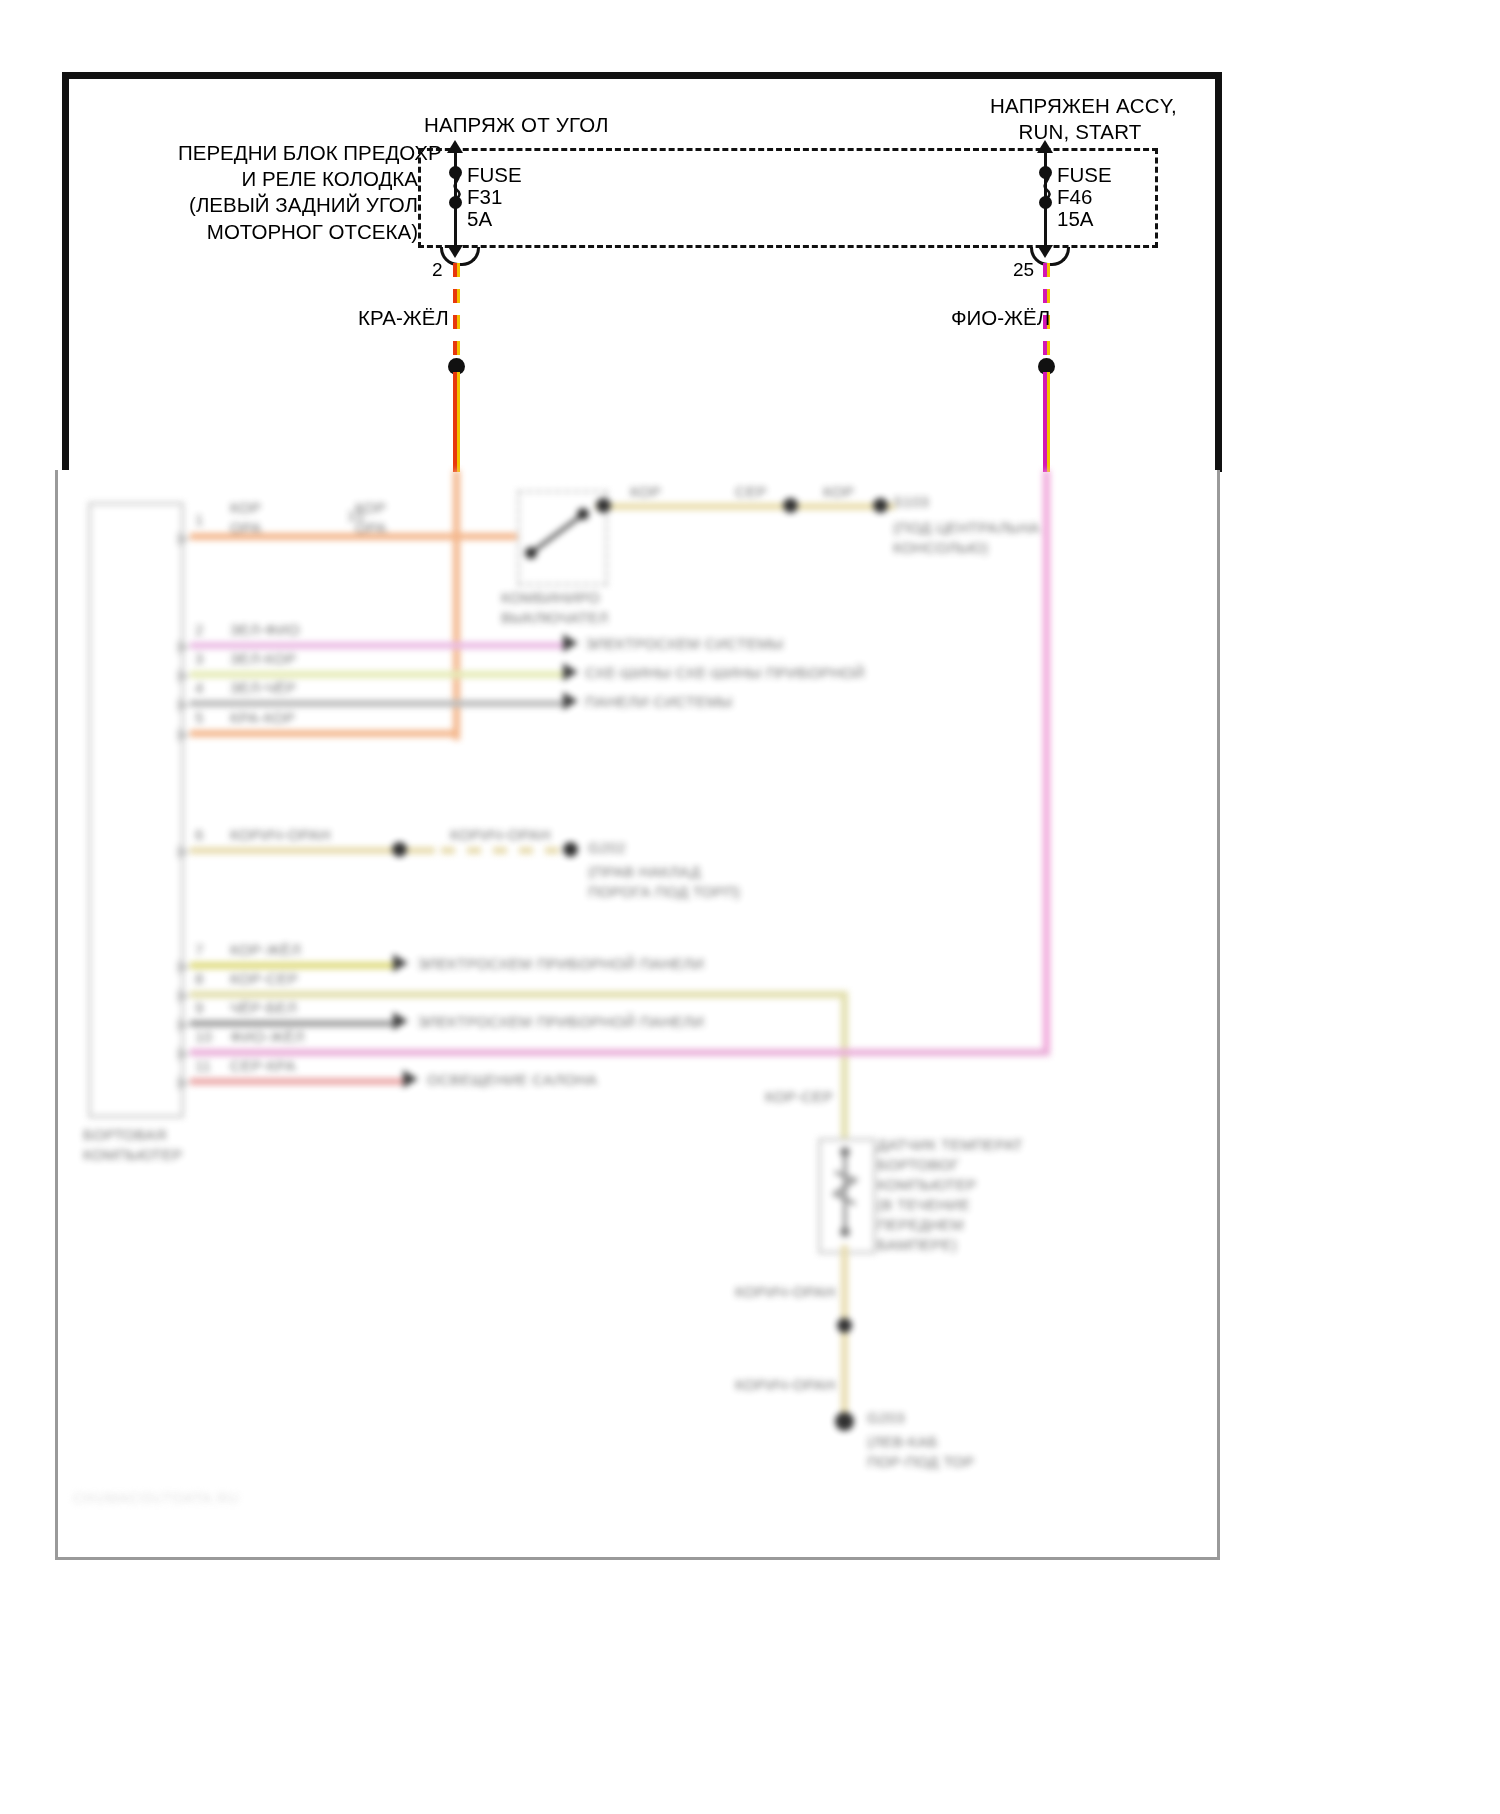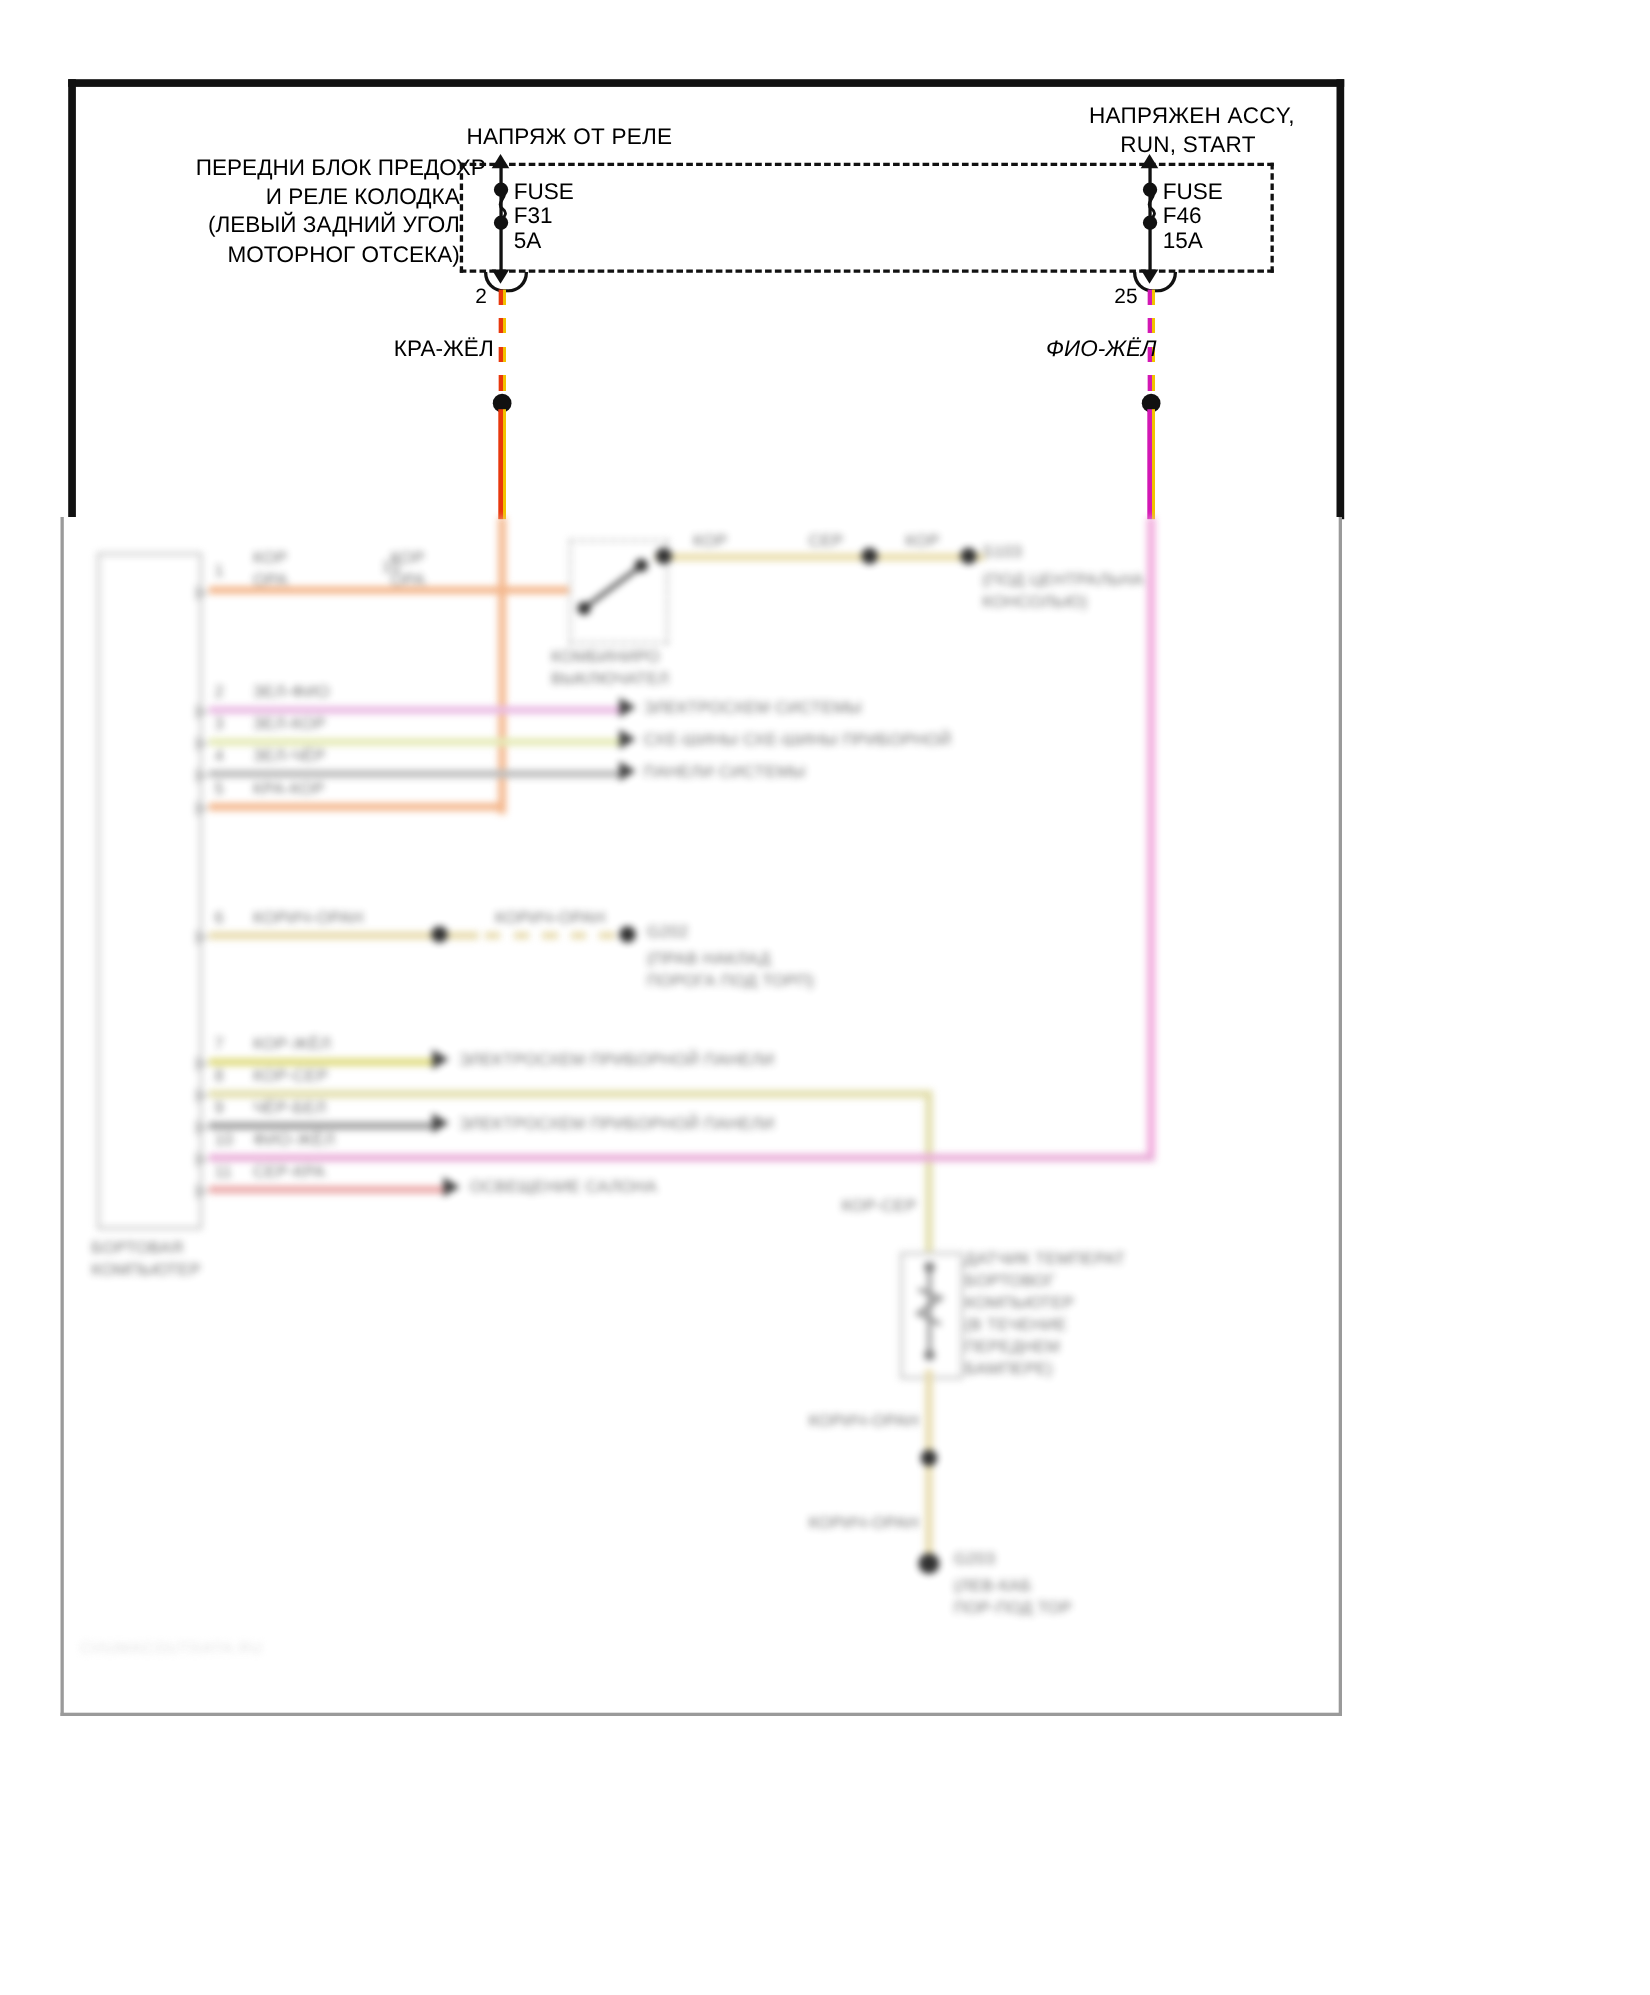--- a/index.html
+++ b/index.html
@@ -69,21 +69,21 @@
 <div class="stage">
 
   <div class="frame-top"></div>
   <div class="frame-bottom"></div>
 
   <div class="t lbl-blk" style="left:178px;top:140px;width:240px;">ПЕРЕДНИ БЛОК ПРЕДОХР
 И РЕЛЕ КОЛОДКА
 (ЛЕВЫЙ ЗАДНИЙ УГОЛ
 МОТОРНОГ ОТСЕКА)</div>
 
-  <div class="t lbl-top" style="left:424px;top:112px;">НАПРЯЖ ОТ РЕЛЕ</div>
+  <div class="t lbl-top" style="left:424px;top:112px;">НАПРЯЖ ОТ УГОЛ</div>
   <div class="t lbl-top" style="left:990px;top:93px;text-align:center;width:180px;">НАПРЯЖЕН ACCY,
 RUN, START</div>
 
   <div class="fusebox"></div>
 
   <div class="fuse-col" style="left:425px;top:140px;">
     <div class="arrow-up"></div>
     <div class="vline"></div>
     <svg class="squig" viewBox="0 0 22 36">
       <path d="M9 1 C 18 8, 2 14, 10 20 C 18 26, 4 30, 9 35" stroke="#111" stroke-width="2.6" fill="none"></path>
@@ -122,21 +122,21 @@
   <div class="t lbl-fuse" style="left:1057px;top:184px;">F46</div>
   <div class="t lbl-fuse" style="left:1057px;top:206px;">15A</div>
 
   <div class="cup" style="left:1030px;top:247px;"></div>
   <div class="t lbl-pin" style="left:1013px;top:258px;">25</div>
 
   <div class="wire-dash" style="left:1043px;top:263px;height:105px;
       background:linear-gradient(to right,#d318b4 0 4px,#f2c200 4px 7px);
       -webkit-mask-image:repeating-linear-gradient(to bottom,#000 0 14px,transparent 14px 26px);
       mask-image:repeating-linear-gradient(to bottom,#000 0 14px,transparent 14px 26px);"></div>
-  <div class="t lbl-wire" style="left:951px;top:305px;font-style:italic;">ФИО-ЖЁЛ</div>
+  <div class="t lbl-wire" style="left:951px;top:305px;">ФИО-ЖЁЛ</div>
   <div class="node" style="left:1038px;top:358px;"></div>
   <div class="wire-solid" style="left:1043px;top:372px;height:100px;
       background:linear-gradient(to right,#d318b4 0 4px,#f2c200 4px 7px);"></div>
 
   <div class="blurwrap">
 
     <div class="bv" style="left:398px;top:0px;height:270px;background:#f3b183;"></div>
     <div class="bv" style="left:988px;top:0px;height:580px;background:#f0a0d8;"></div>
 
     <div class="bbox" style="left:33px;top:32px;width:90px;height:610px;"></div>

